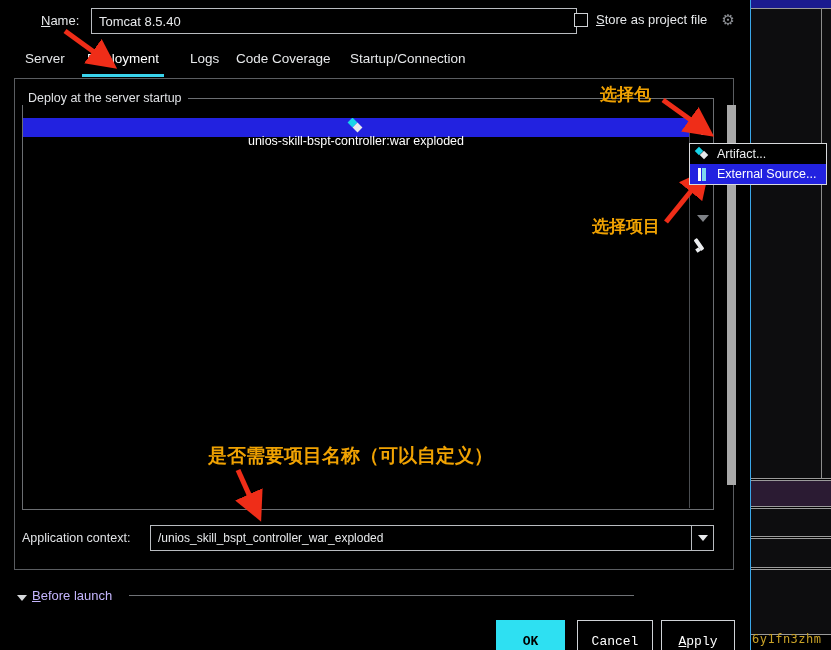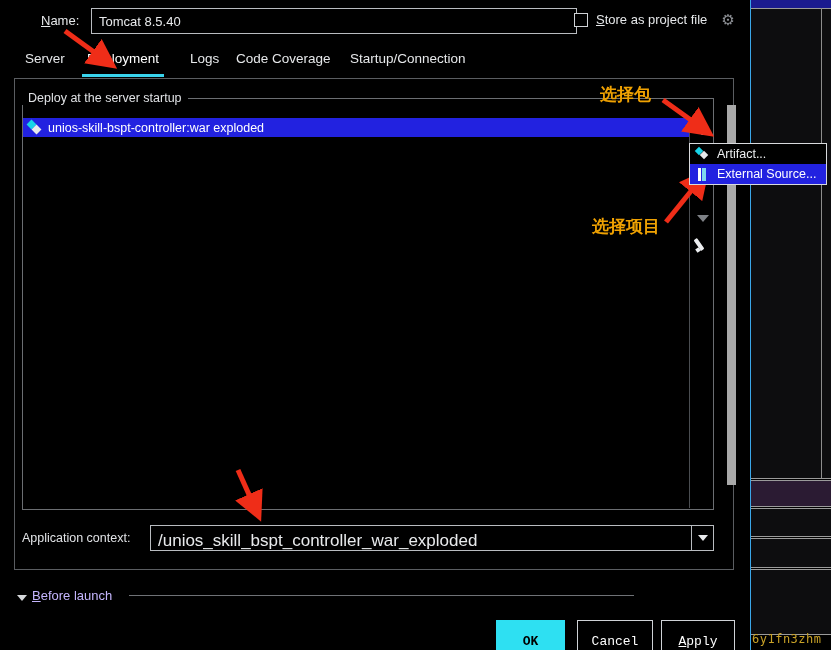--- a/index.html
+++ b/index.html
@@ -100,21 +100,21 @@
     border:1px solid #6b6e72;
   }
 
   
   .list-area {
     position:absolute; left:23px; top:118px; width:666px; height:390px;
     background:#000; overflow:hidden;
   }
   .list-row {
     position:absolute; left:0; top:0; width:666px; height:19px;
-    background:#2222e0; display:flex; align-items:center;
+    background:#2222e0; display:flex; align-items:center;flex-direction:column;
   }
   .art-icon {
     width:16px; height:16px; margin-left:5px; margin-right:4px;
     position:relative; flex:0 0 auto;
   }
   .art-icon .d1, .art-icon .d2 {
     position:absolute; width:7px; height:7px; background:#18d4e8;
     transform:rotate(45deg);
   }
   .art-icon .d1 { left:0px; top:1px; }
@@ -164,21 +164,21 @@
   }
 
   
   .appctx-row { position:absolute; left:22px; top:525px; width:692px; height:26px; }
   .appctx-label { position:absolute; left:0; top:6px; font-size:12.5px; color:#e0e2e5; white-space:nowrap; }
   .appctx-box {
     position:absolute; left:128px; top:0; width:564px; height:26px;
     border:1px solid #b9bcc0; background:#000;
   }
   .appctx-box .val {
-    position:absolute; left:7px; top:5px; font-size:17px; color:#e8eaec; white-space:nowrap;
+    position:absolute; left:7px; top:5px; font-size:12px; color:#e8eaec; white-space:nowrap;
   }
   .combo-arrow {
     position:absolute; right:0px; top:0px; width:22px; height:24px;
     border-left:1px solid #b9bcc0; display:flex; align-items:center; justify-content:center;
   }
   .combo-arrow i {
     width:0;height:0;border-left:5px solid transparent;border-right:5px solid transparent;
     border-top:6px solid #e8eaec; display:block;
   }
 
@@ -336,13 +336,14 @@
     <line x1="65" y1="31" x2="105" y2="60" stroke="#ef2d18" stroke-width="5" marker-end="url(#ah)"></line>
 
     <line x1="663" y1="100" x2="702" y2="128" stroke="#ef2d18" stroke-width="5" marker-end="url(#ah)"></line>
 
     <line x1="666" y1="222" x2="700" y2="180" stroke="#ef2d18" stroke-width="5" marker-end="url(#ah)"></line>
 
     <line x1="238" y1="470" x2="255" y2="508" stroke="#ef2d18" stroke-width="5" marker-end="url(#ah)"></line>
   </svg>
   <div class="cn-note cn1">选择包</div>
   <div class="cn-note cn2">选择项目</div>
+  <div class="cn-note cn3">是否需要项目名称（可以自定义）</div>
 </div>
 
 </body></html>

